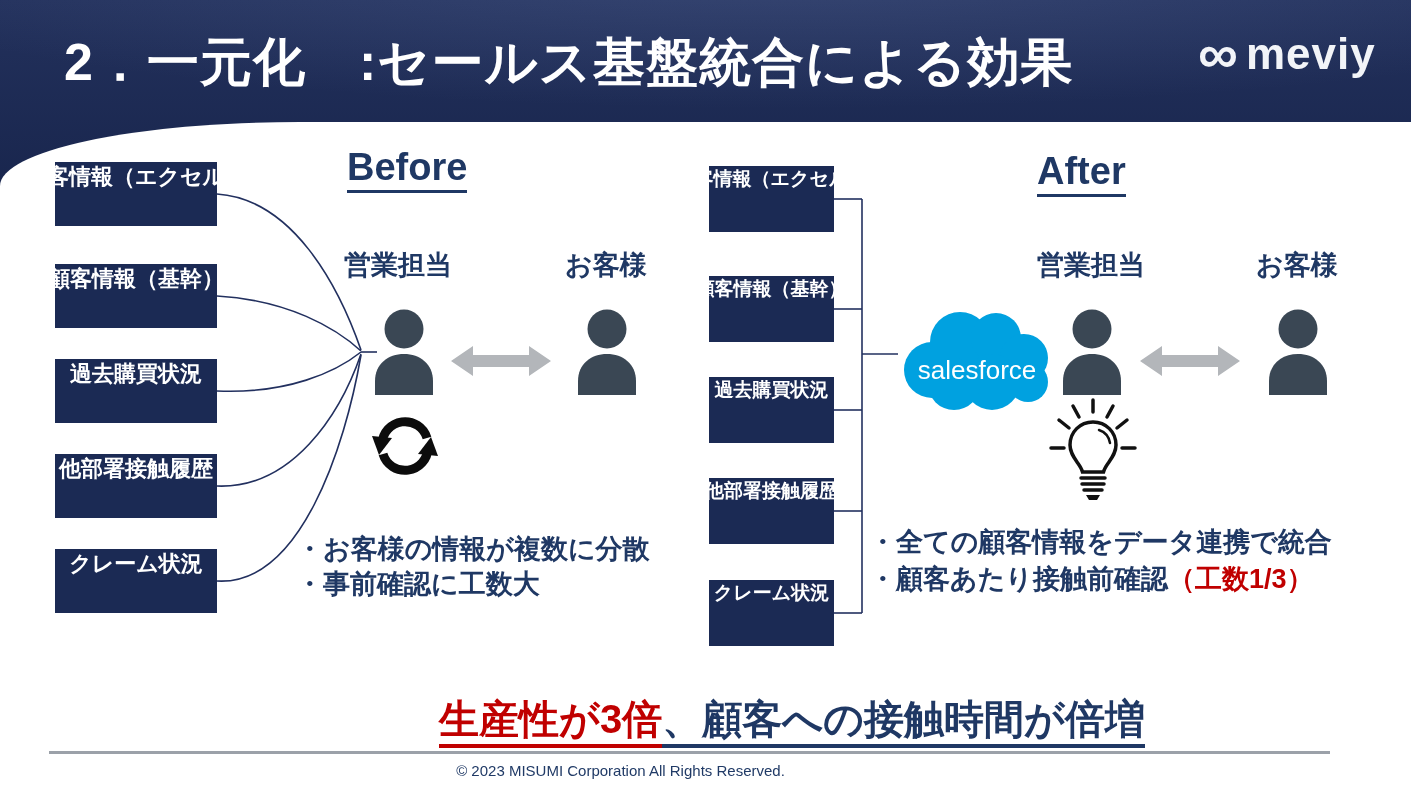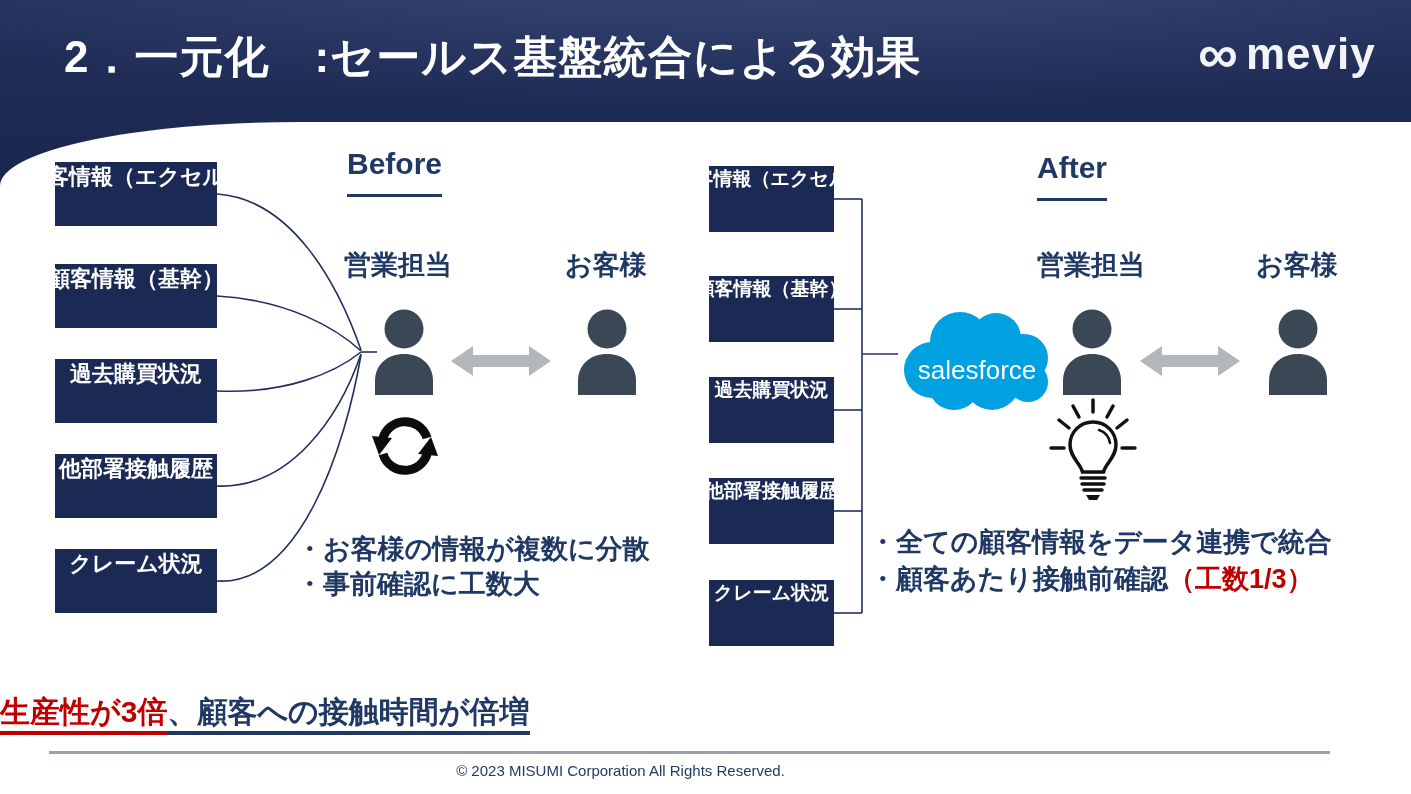--- a/index.html
+++ b/index.html
@@ -12,45 +12,45 @@
     position:absolute; top:-190px; left:-220px; width:2000px; height:300px;
     border-radius:50%;
     background: radial-gradient(ellipse at center, rgba(110,130,180,0.28) 0%, rgba(110,130,180,0.0) 70%);
   }
   .panel {
     position:absolute; top:122px; left:0; width:1411px; height:672px;
     background:#ffffff; border-top-left-radius:300px 64px;
   }
   .slide-title {
     position:absolute; left:64px; top:28px; color:#ffffff;
-    font-size:44px; font-weight:bold; letter-spacing:1px; white-space:nowrap;
+    font-size:52px; font-weight:bold; letter-spacing:1px; white-space:nowrap;
   }
   .logo { position:absolute; left:1198px; top:26px; display:flex; align-items:center; color:#f2f4f8; }
   .logo-mark { font-size:56px; font-weight:bold; line-height:56px; margin-right:8px; }
   .logo-text { font-size:44px; font-weight:bold; letter-spacing:1px; }
 
   .src-box {
     position:absolute; background:#1b2a54; color:#ffffff; font-weight:bold;
     text-align:center; display:flex; flex-direction:row; justify-content:center;
     line-height:1.32; white-space:nowrap;
   }
   .col-left  { left:55px;  width:162px; height:64px; font-size:22px; }
   .col-mid   { left:709px; width:125px; height:66px; font-size:19px; }
 
   .section-title {
-    position:absolute; font-size:30px; font-weight:bold; color:#1f3864;
-    border-bottom:3px solid #1f3864; padding-bottom:14px; line-height:1.05;
+    position:absolute; font-size:38px; font-weight:bold; color:#1f3864;
+    border-bottom:3px solid #1f3864; padding-bottom:2px; line-height:1.05;
   }
   .role-label { position:absolute; font-size:27px; font-weight:bold; color:#1f3864; white-space:nowrap; }
 
   .icon { position:absolute; }
   .bullets { position:absolute; font-size:27px; font-weight:bold; color:#1f3864; line-height:1.3; white-space:nowrap;margin-left:10px; }
   .red { color:#c00000; }
 
-  .headline { position:absolute; top:692px; left:0; width:1145px; text-align:left; font-size:30px; font-weight:bold; white-space:nowrap; }
+  .headline { position:absolute; top:692px; left:0; width:1145px; text-align:right; font-size:40px; font-weight:bold; white-space:nowrap; }
   .headline .hl-red  { color:#c00000; border-bottom:4px solid #c00000; padding-bottom:3px; }
   .headline .hl-navy { color:#1f3864; border-bottom:4px solid #1f3864; padding-bottom:3px; }
 
   .footer-rule { position:absolute; top:751px; left:49px; width:1281px; height:3px; background:#9ba1a9; }
   .footer-text { position:absolute; top:762px; left:0; width:1241px; text-align:center; font-size:15px; color:#203a66; }
 
   .connector-layer { position:absolute; top:0; left:0; pointer-events:none; }
   .sf-text { font-size:26px; fill:#ffffff; font-family:"Liberation Sans", sans-serif; }
 </style>
 </head>

